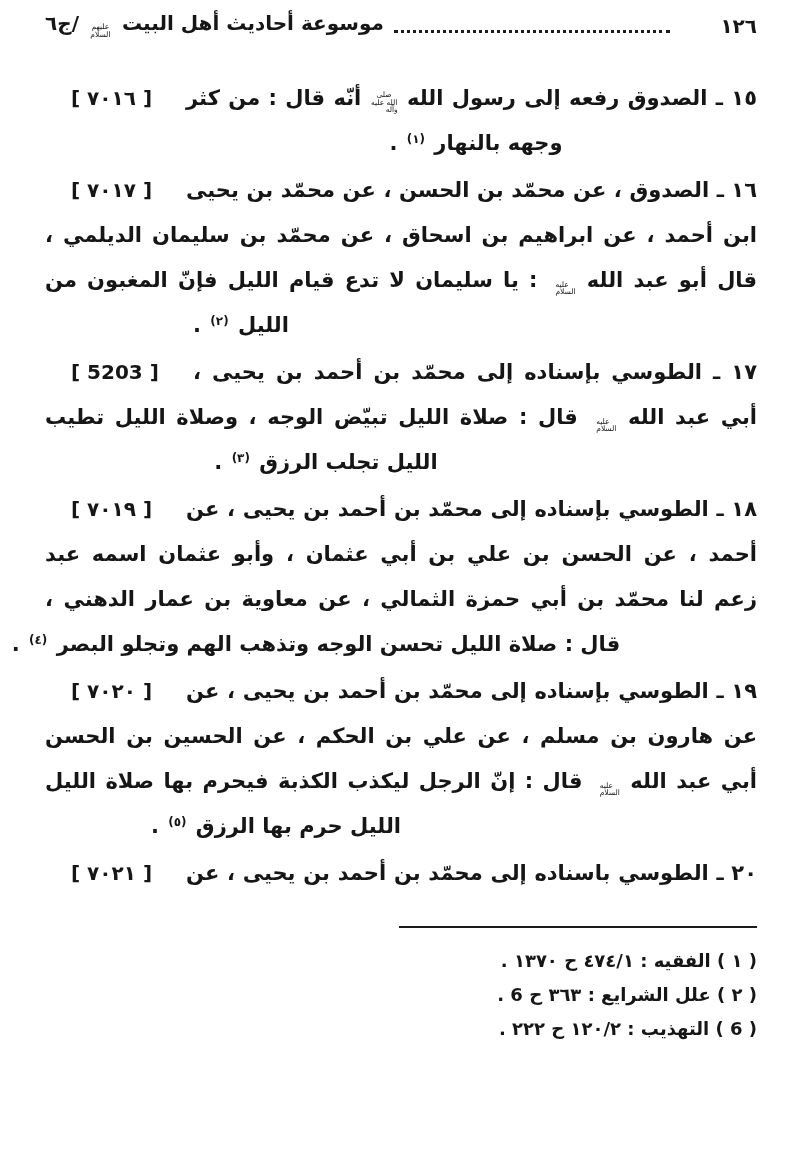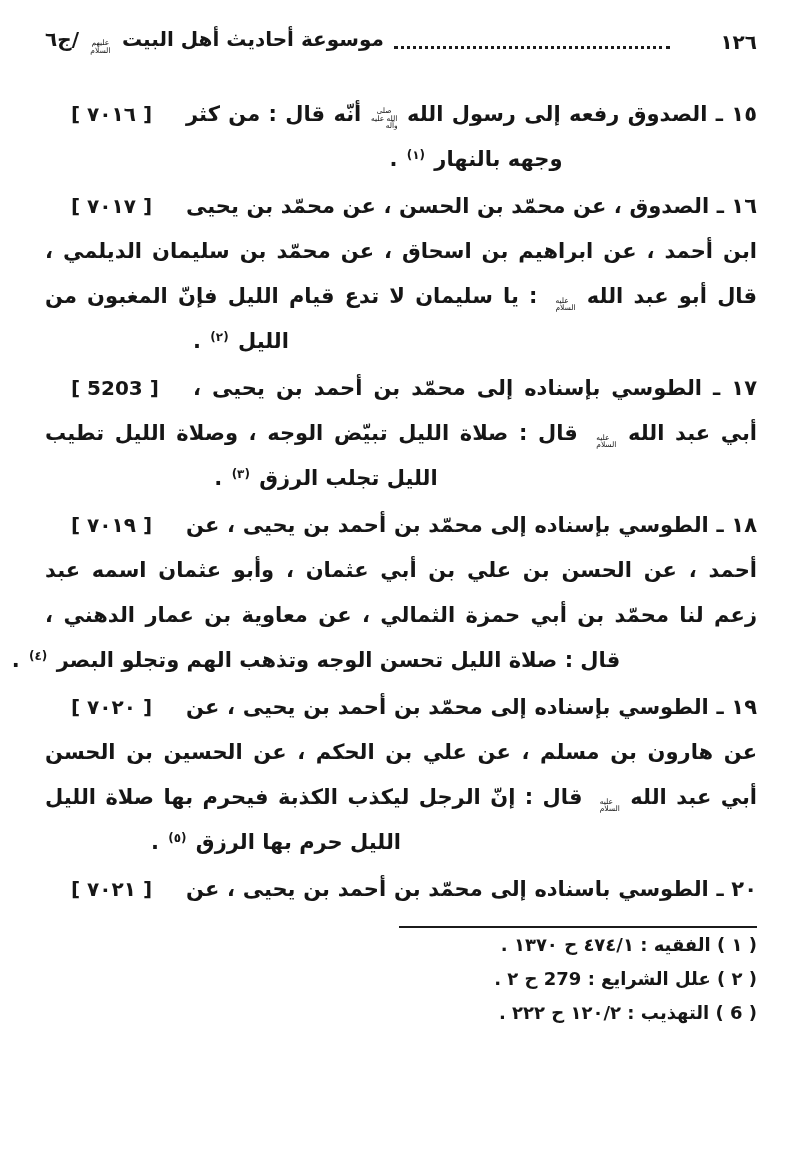--- a/index.html
+++ b/index.html
@@ -1,20 +1,20 @@
 <!DOCTYPE html>
 <html lang="ar"><head>
 <meta charset="utf-8">
 <style>
   html,body{margin:0;padding:0;background:#ffffff;}
   .page{
     position:relative;
     width:799px;height:1159px;
     box-sizing:border-box;
-    padding:16px 42px 0 45px;
+    padding:0 42px 0 45px;
     background:#ffffff;
     color:#161616;
     font-family:"DejaVu Sans",sans-serif;
     overflow:hidden;
   }
   
   .pageheader{
     display:flex;
     flex-direction:row;
     align-items:flex-end;
@@ -81,21 +81,21 @@
     white-space:normal;
     margin:0 1px;
   }
   
   .fnsection{position:absolute;left:45px;right:42px;top:926px;}
   .fnrule{
     margin-left:auto;  
     width:358px;height:2px;background:#1b1b1b;
   }
   .fnlist{
-    margin-top:0;
+    margin-top:16px;
     direction:rtl;
     font-size:18px;
     font-weight:bold;
     line-height:34px;
   }
   .fnline{white-space:nowrap;}
 </style>
 </head>
 <body>
 
@@ -155,18 +155,18 @@
           <span class="bracket">[ ٧٠٢١ ]</span>
           <span class="ftext">٢٠ ـ الطوسي باسناده إلى محمّد بن أحمد بن يحيى ، عن عمران بن موسى ،</span>
         </div>
       </article>
     </main>
 
   <footer class="fnsection">
     <div class="fnrule"></div>
     <div class="fnlist" id="footnotes">
         <div class="fnline">( ١ ) الفقيه : ٤٧٤/١ ح ١٣٧٠ .</div>
-        <div class="fnline">( ٢ ) علل الشرايع : 279 ح ٢ .</div>
+        <div class="fnline">( ٢ ) علل الشرايع : ٣٦٣ ح 6 .</div>
         <div class="fnline">( 6 ) التهذيب : ١٢٠/٢ ح ٢٢٢ .</div>
       </div>
   </footer>
 
 </div>
 
 </body></html>

